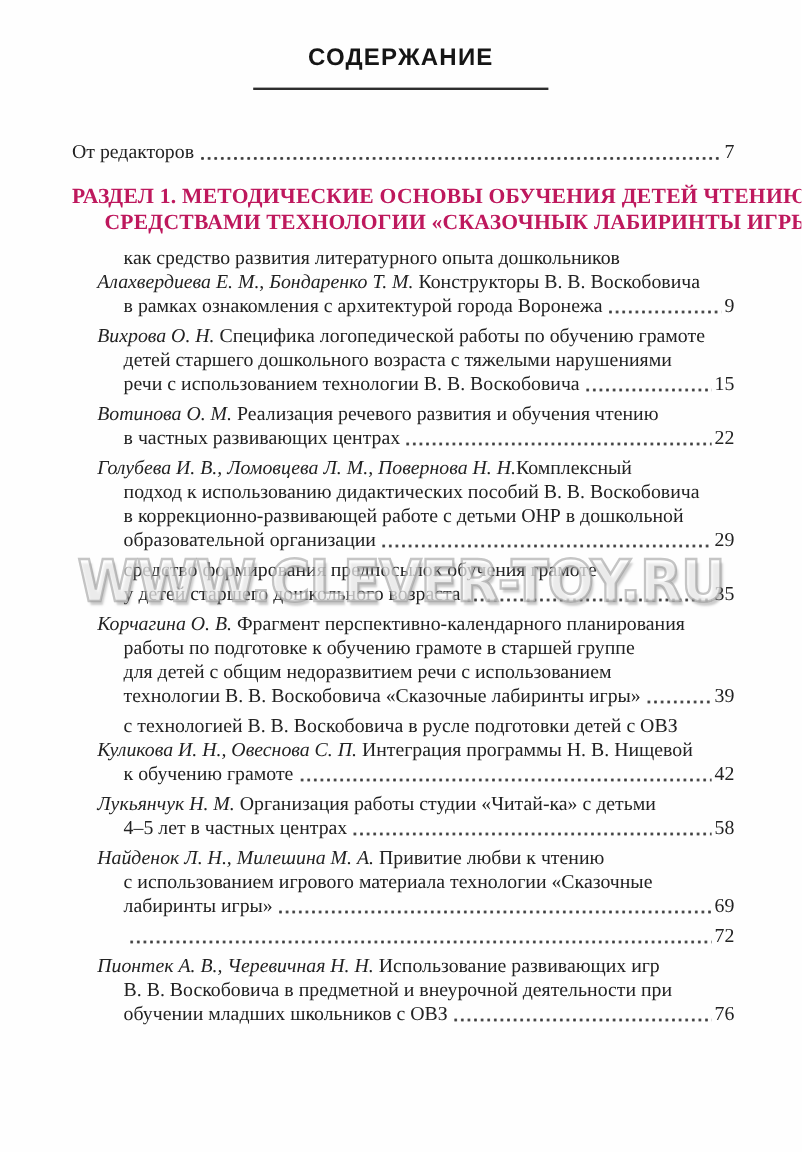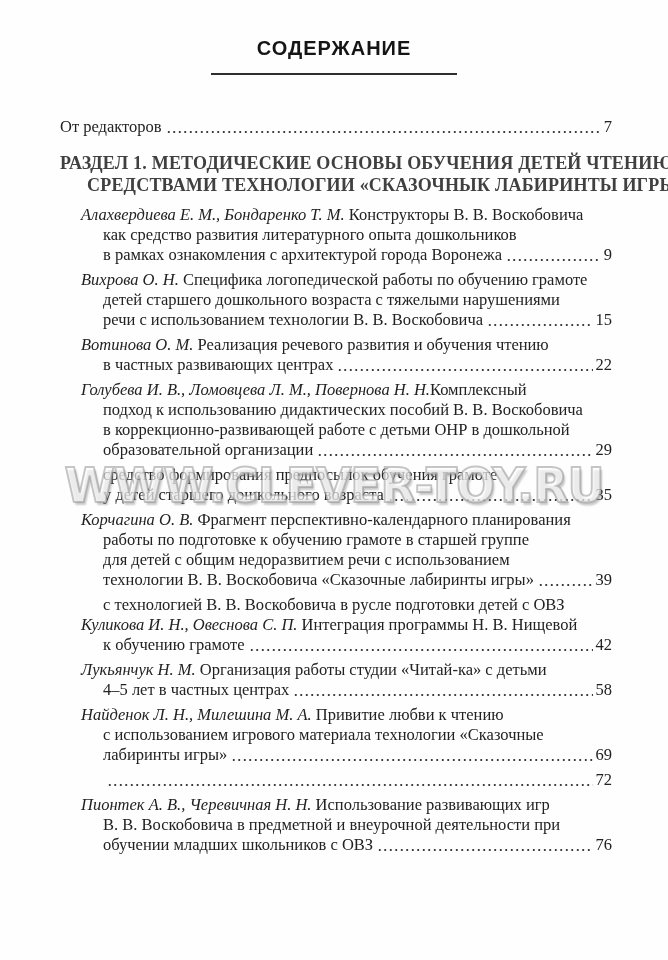--- a/index.html
+++ b/index.html
@@ -28,21 +28,21 @@
     height:4px;
     margin:0 3px 3px 4px;
     background-image:radial-gradient(circle, #3d3d3d 1.05px, rgba(0,0,0,0) 1.35px);
     background-size:5.5px 4px;
     background-repeat:repeat-x;
     background-position:left bottom;
   }
   .preface{margin-top:42px;}
   .section{
     margin-top:15px;
-    font-weight:bold;font-size:18px;line-height:22px;color:#404040;
+    font-weight:bold;font-size:18px;line-height:22px;color:#be185d;
     letter-spacing:0.2px;
   }
   .section .line{white-space:nowrap;}
   .section .l2{padding-left:27px;}
   .entries{margin-top:9px;}
   .entry{margin-left:21px;margin-bottom:5px;}
   .entry .line{white-space:nowrap;}
   .entry .cont{padding-left:22px;}
   .authors{font-style:italic;}
   
@@ -81,22 +81,22 @@
       <div class="line l1">РАЗДЕЛ 1. МЕТОДИЧЕСКИЕ ОСНОВЫ ОБУЧЕНИЯ ДЕТЕЙ ЧТЕНИЮ</div>
       <div class="line l2 leader">
         <span>СРЕДСТВАМИ ТЕХНОЛОГИИ «СКАЗОЧНЫК ЛАБИРИНТЫ ИГРЫ»</span>
         <span class="dots"></span>
 
       </div>
     </div>
 
     <div class="entries">
         <div class="entry">
+    <div class="line cont">как средство развития литературного опыта дошкольников</div>
     <div class="line first"><span class="authors">Алахвердиева Е. М., Бондаренко Т. М.</span><span> Конструкторы В. В. Воскобовича</span></div>
-    <div class="line cont">как средство развития литературного опыта дошкольников</div>
           <div class="line cont leader">
       <span>в рамках ознакомления с архитектурой города Воронежа</span>
       <span class="dots"></span>
       <span class="pg">9</span>
     </div>
   </div>
         <div class="entry">
     <div class="line first"><span class="authors">Вихрова О. Н.</span><span> Специфика логопедической работы по обучению грамоте</span></div>
     <div class="line cont">детей старшего дошкольного возраста с тяжелыми нарушениями</div>
           <div class="line cont leader">

